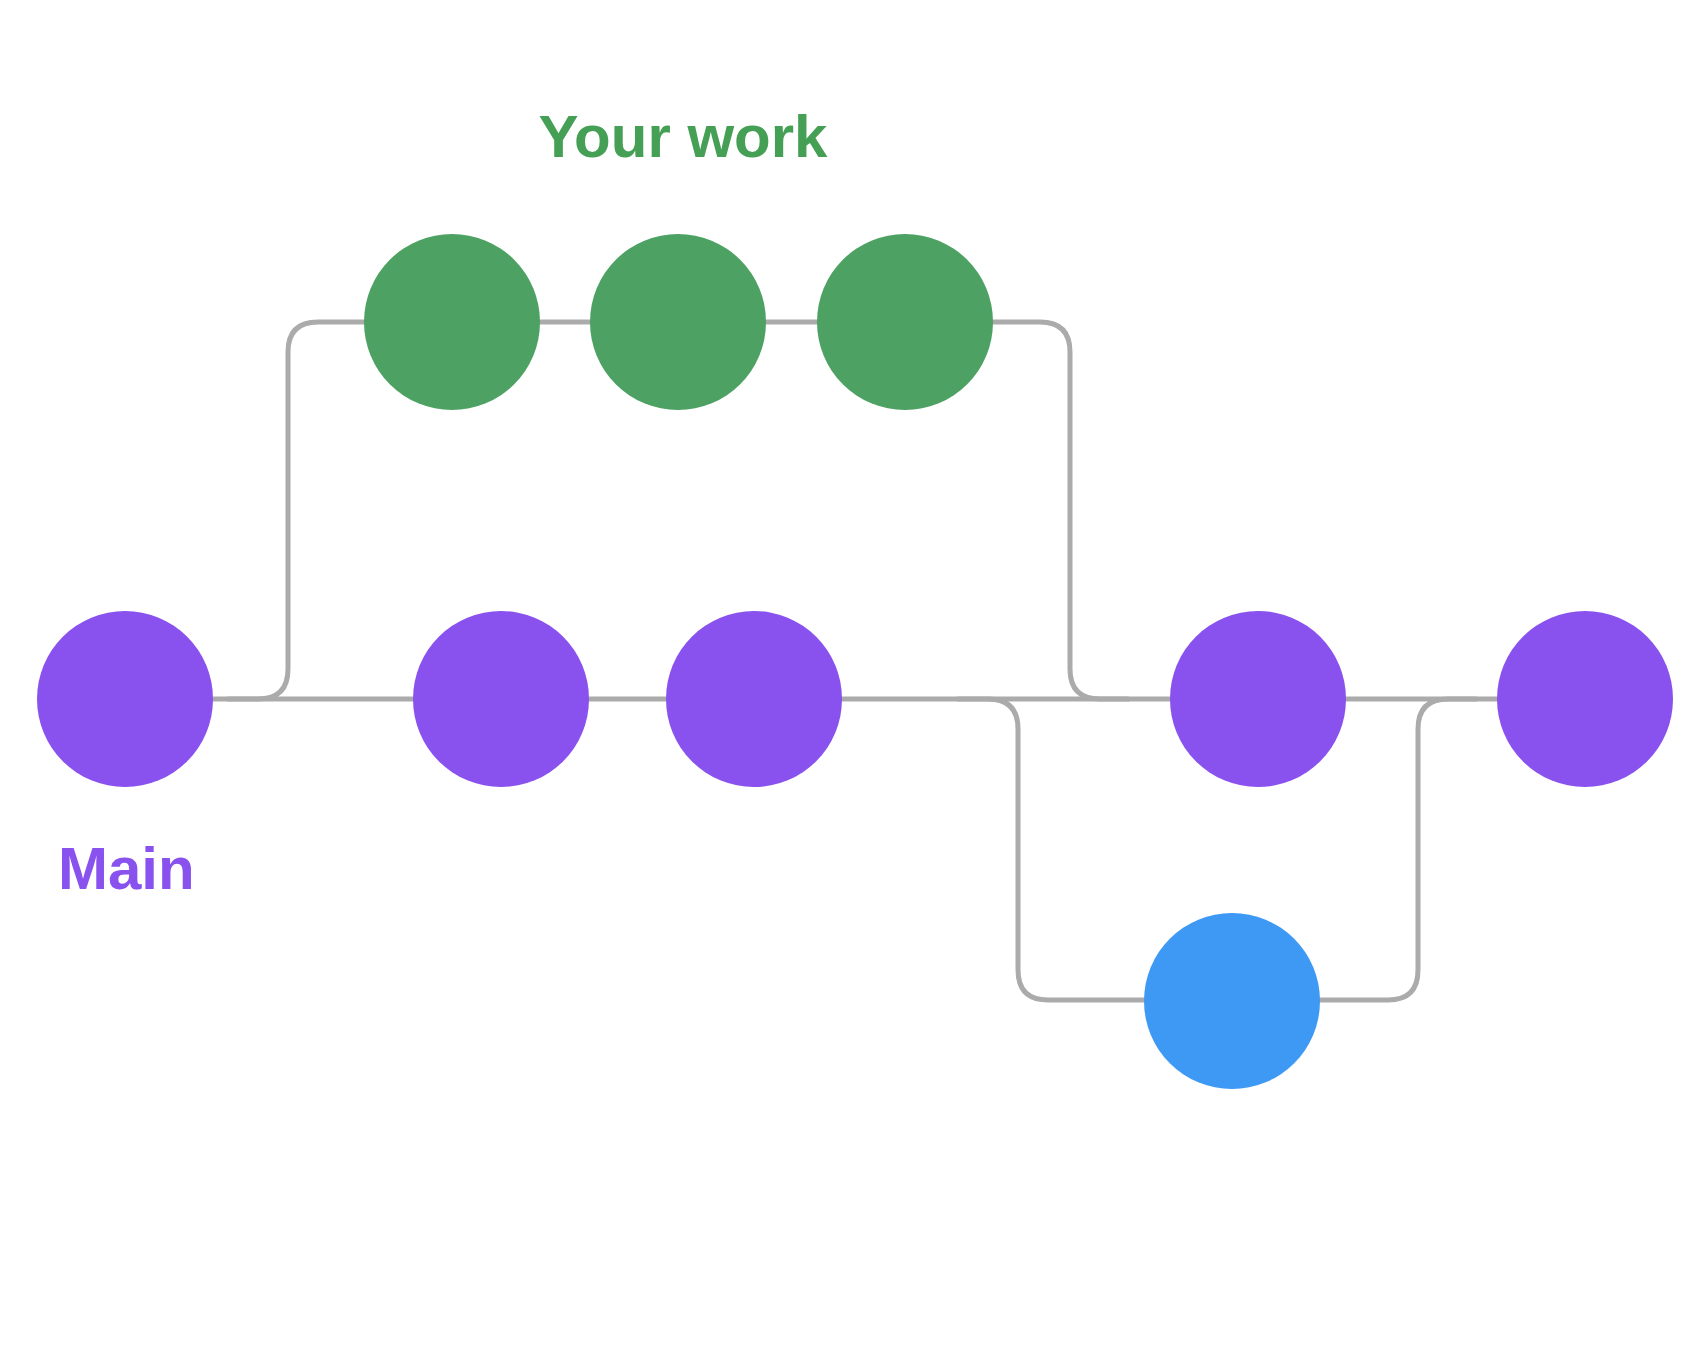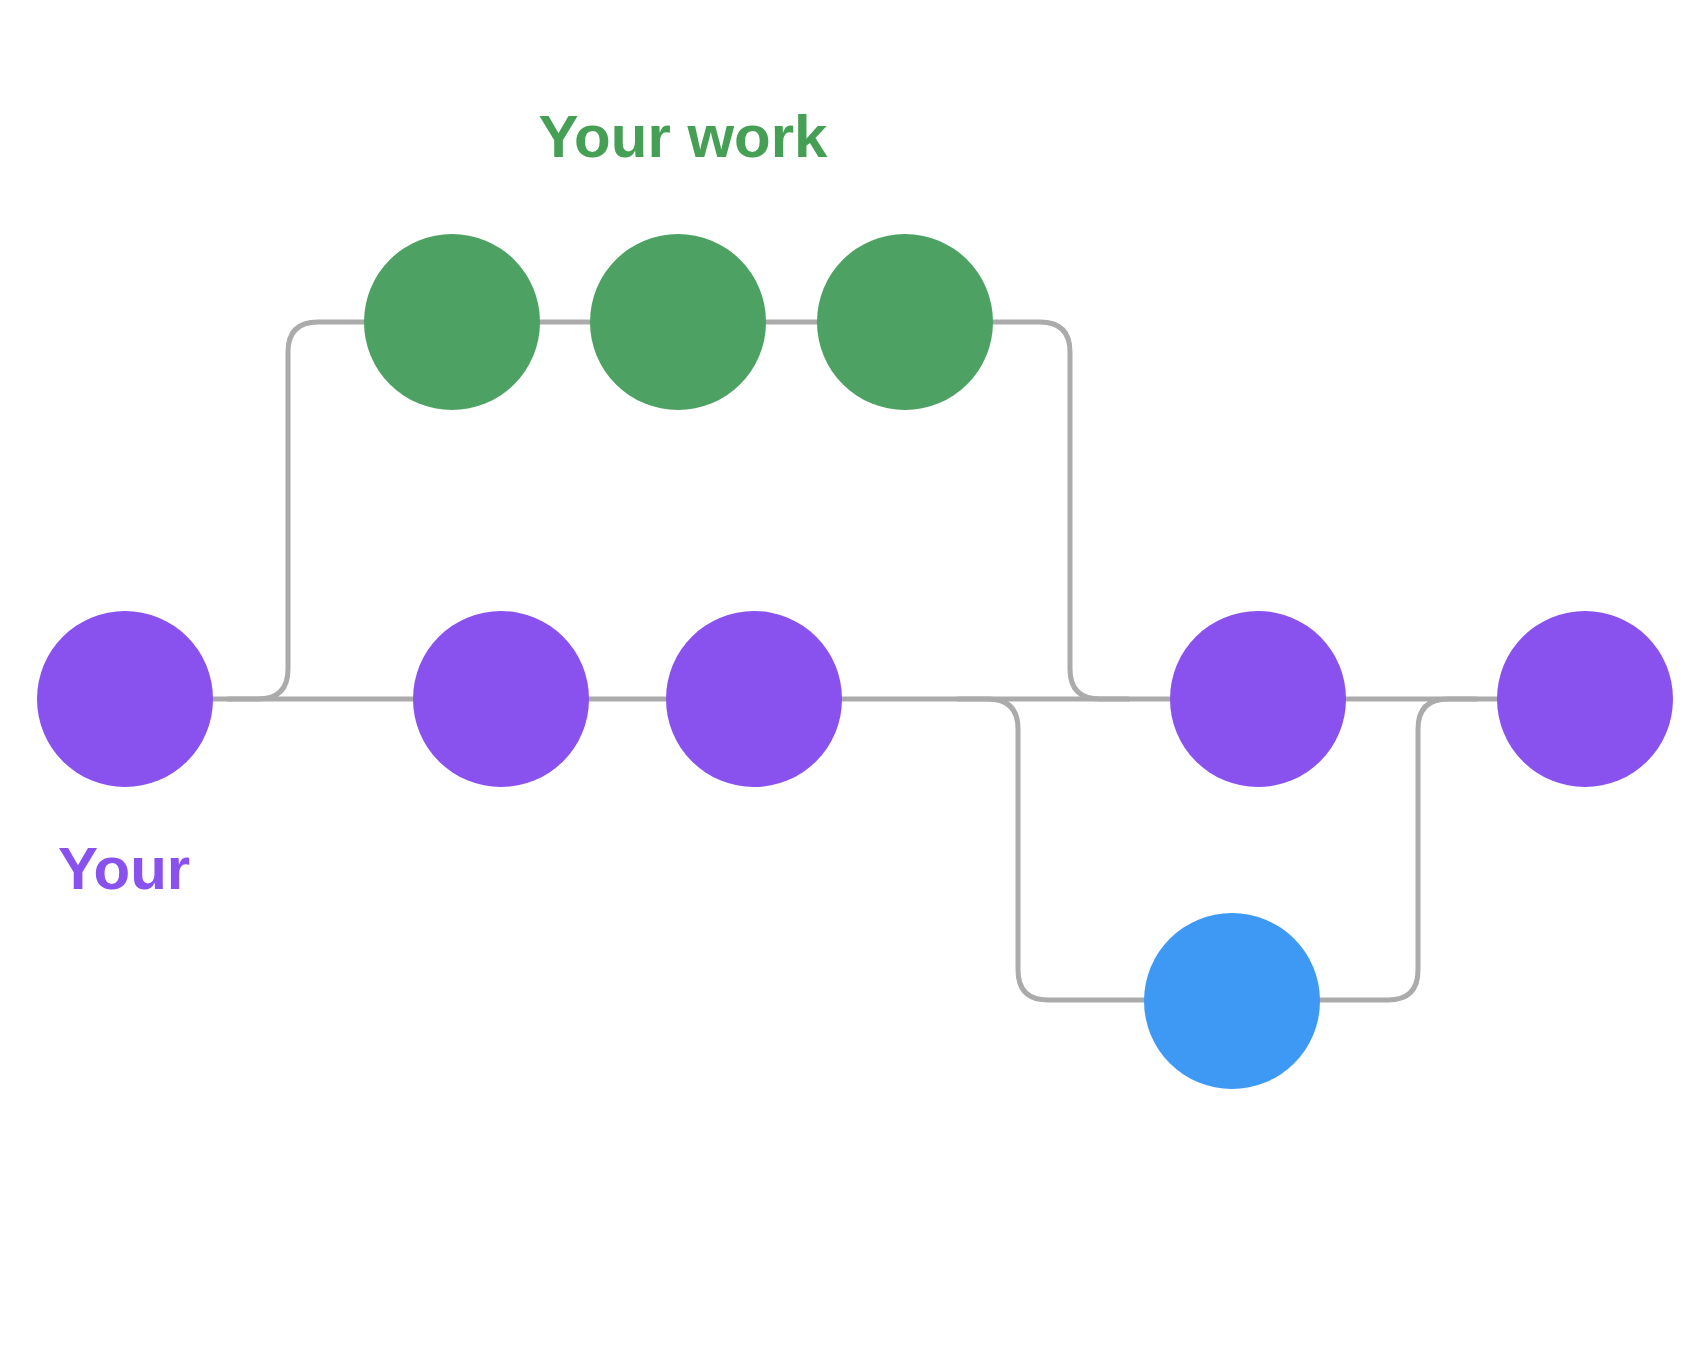--- a/index.html
+++ b/index.html
@@ -85,16 +85,16 @@
   <div class="node m5" style="background: rgb(137, 82, 238);"></div>
 
   <div class="node g1" style="background: rgb(77, 162, 99);"></div>
   <div class="node g2" style="background: rgb(77, 162, 99);"></div>
   <div class="node g3" style="background: rgb(77, 162, 99);"></div>
 
   <div class="node b1" style="background: rgb(62, 153, 245);"></div>
 
   <div class="branch-label label-your-work" style="color: rgb(69, 160, 85);">Your work</div>
 
-  <div class="branch-label label-main" style="color: rgb(137, 82, 238);">Your</div>
+  <div class="branch-label label-main" style="color: rgb(137, 82, 238);">Main</div>
 
 
 </div>
 
 </body></html>

